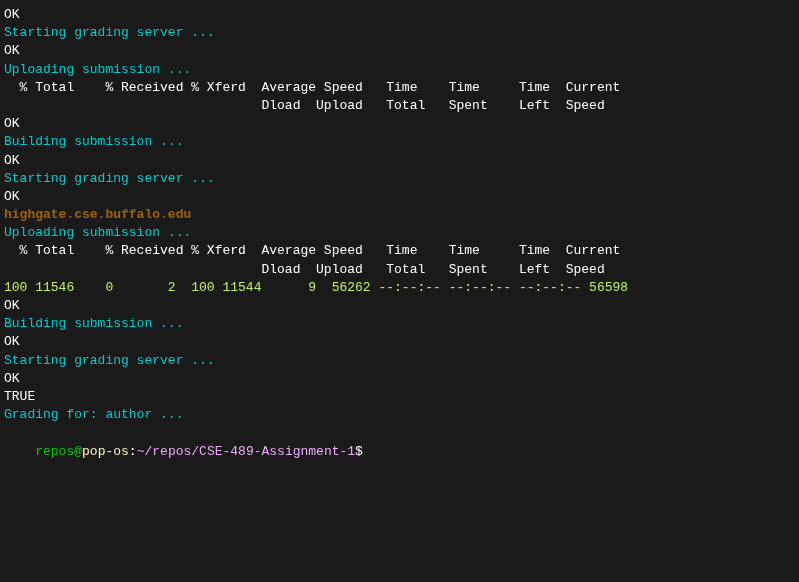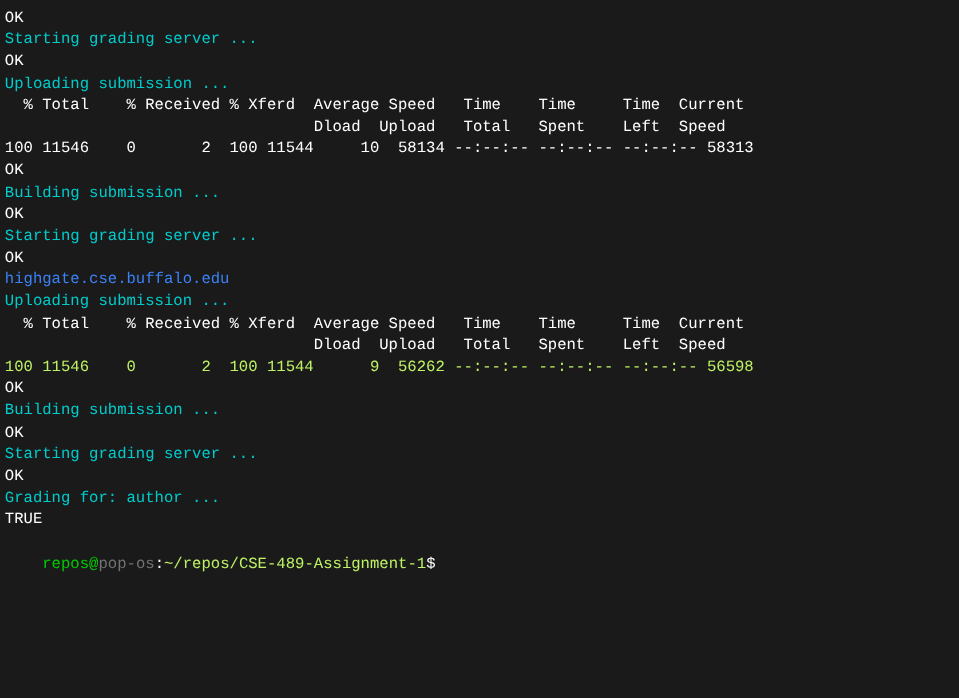--- a/index.html
+++ b/index.html
@@ -33,37 +33,36 @@
 
 <div class="terminal">
   <div id="lines-container">
       <div class="line" style="color: rgb(255, 255, 255);">OK</div>
       <div class="line" style="color: rgb(0, 204, 204);">Starting grading server ...</div>
       <div class="line" style="color: rgb(255, 255, 255);">OK</div>
       <div class="line" style="color: rgb(255, 255, 255);"></div>
       <div class="line" style="color: rgb(0, 204, 204);">Uploading submission ...</div>
       <div class="line" style="color: rgb(255, 255, 255);">  % Total    % Received % Xferd  Average Speed   Time    Time     Time  Current</div>
       <div class="line" style="color: rgb(255, 255, 255);">                                 Dload  Upload   Total   Spent    Left  Speed</div>
-      <div class="line" style="color: rgb(255, 255, 255);">100 11546    0       2  100 11544     10  58134 --:--:-- --:--:-- --:--:-- 58313</div>
       <div class="line" style="color: rgb(255, 255, 255);">OK</div>
       <div class="line" style="color: rgb(0, 204, 204);">Building submission ...</div>
       <div class="line" style="color: rgb(255, 255, 255);">OK</div>
       <div class="line" style="color: rgb(0, 204, 204);">Starting grading server ...</div>
       <div class="line" style="color: rgb(255, 255, 255);">OK</div>
       <div class="line" style="color: rgb(255, 255, 255);"></div>
-      <div class="line" style="color: #3b82f6;">highgate.cse.buffalo.edu</div>
+      <div class="line" style="color: #a16207; font-weight: bold;">highgate.cse.buffalo.edu</div>
       <div class="line" style="color: rgb(0, 204, 204);">Uploading submission ...</div>
       <div class="line" style="color: rgb(255, 255, 255);">  % Total    % Received % Xferd  Average Speed   Time    Time     Time  Current</div>
       <div class="line" style="color: rgb(255, 255, 255);">                                 Dload  Upload   Total   Spent    Left  Speed</div>
       <div class="line" style="color: #bef264;">100 11546    0       2  100 11544      9  56262 --:--:-- --:--:-- --:--:-- 56598</div>
       <div class="line" style="color: rgb(255, 255, 255);">OK</div>
       <div class="line" style="color: rgb(0, 204, 204);">Building submission ...</div>
       <div class="line" style="color: rgb(255, 255, 255);">OK</div>
       <div class="line" style="color: rgb(0, 204, 204);">Starting grading server ...</div>
       <div class="line" style="color: rgb(255, 255, 255);">OK</div>
       <div class="line" style="color: rgb(255, 255, 255);"></div>
+      <div class="line" style="color: rgb(255, 255, 255);">TRUE</div>
       <div class="line" style="color: rgb(0, 204, 204);">Grading for: author ...</div>
-      <div class="line" style="color: rgb(255, 255, 255);">TRUE</div>
     </div>
   <div class="line">
-    <span style="color:#00cc00;">repos</span><span style="color:#00cc00;">@</span><span style="color:#737373;">pop-os</span><span style="color:#ffffff;">:</span><span style="color:#bef264;text-align:right;">~/repos/CSE-489-Assignment-1</span><span style="color:#ffffff;">$</span>
+    <span style="color:#00cc00;">repos</span><span style="color:#00cc00;">@</span><span style="color:#fef9c3;">pop-os</span><span style="color:#ffffff;">:</span><span style="color:#f0abfc;text-align:right;">~/repos/CSE-489-Assignment-1</span><span style="color:#ffffff;">$</span>
   </div>
 </div>
 
 </body></html>

